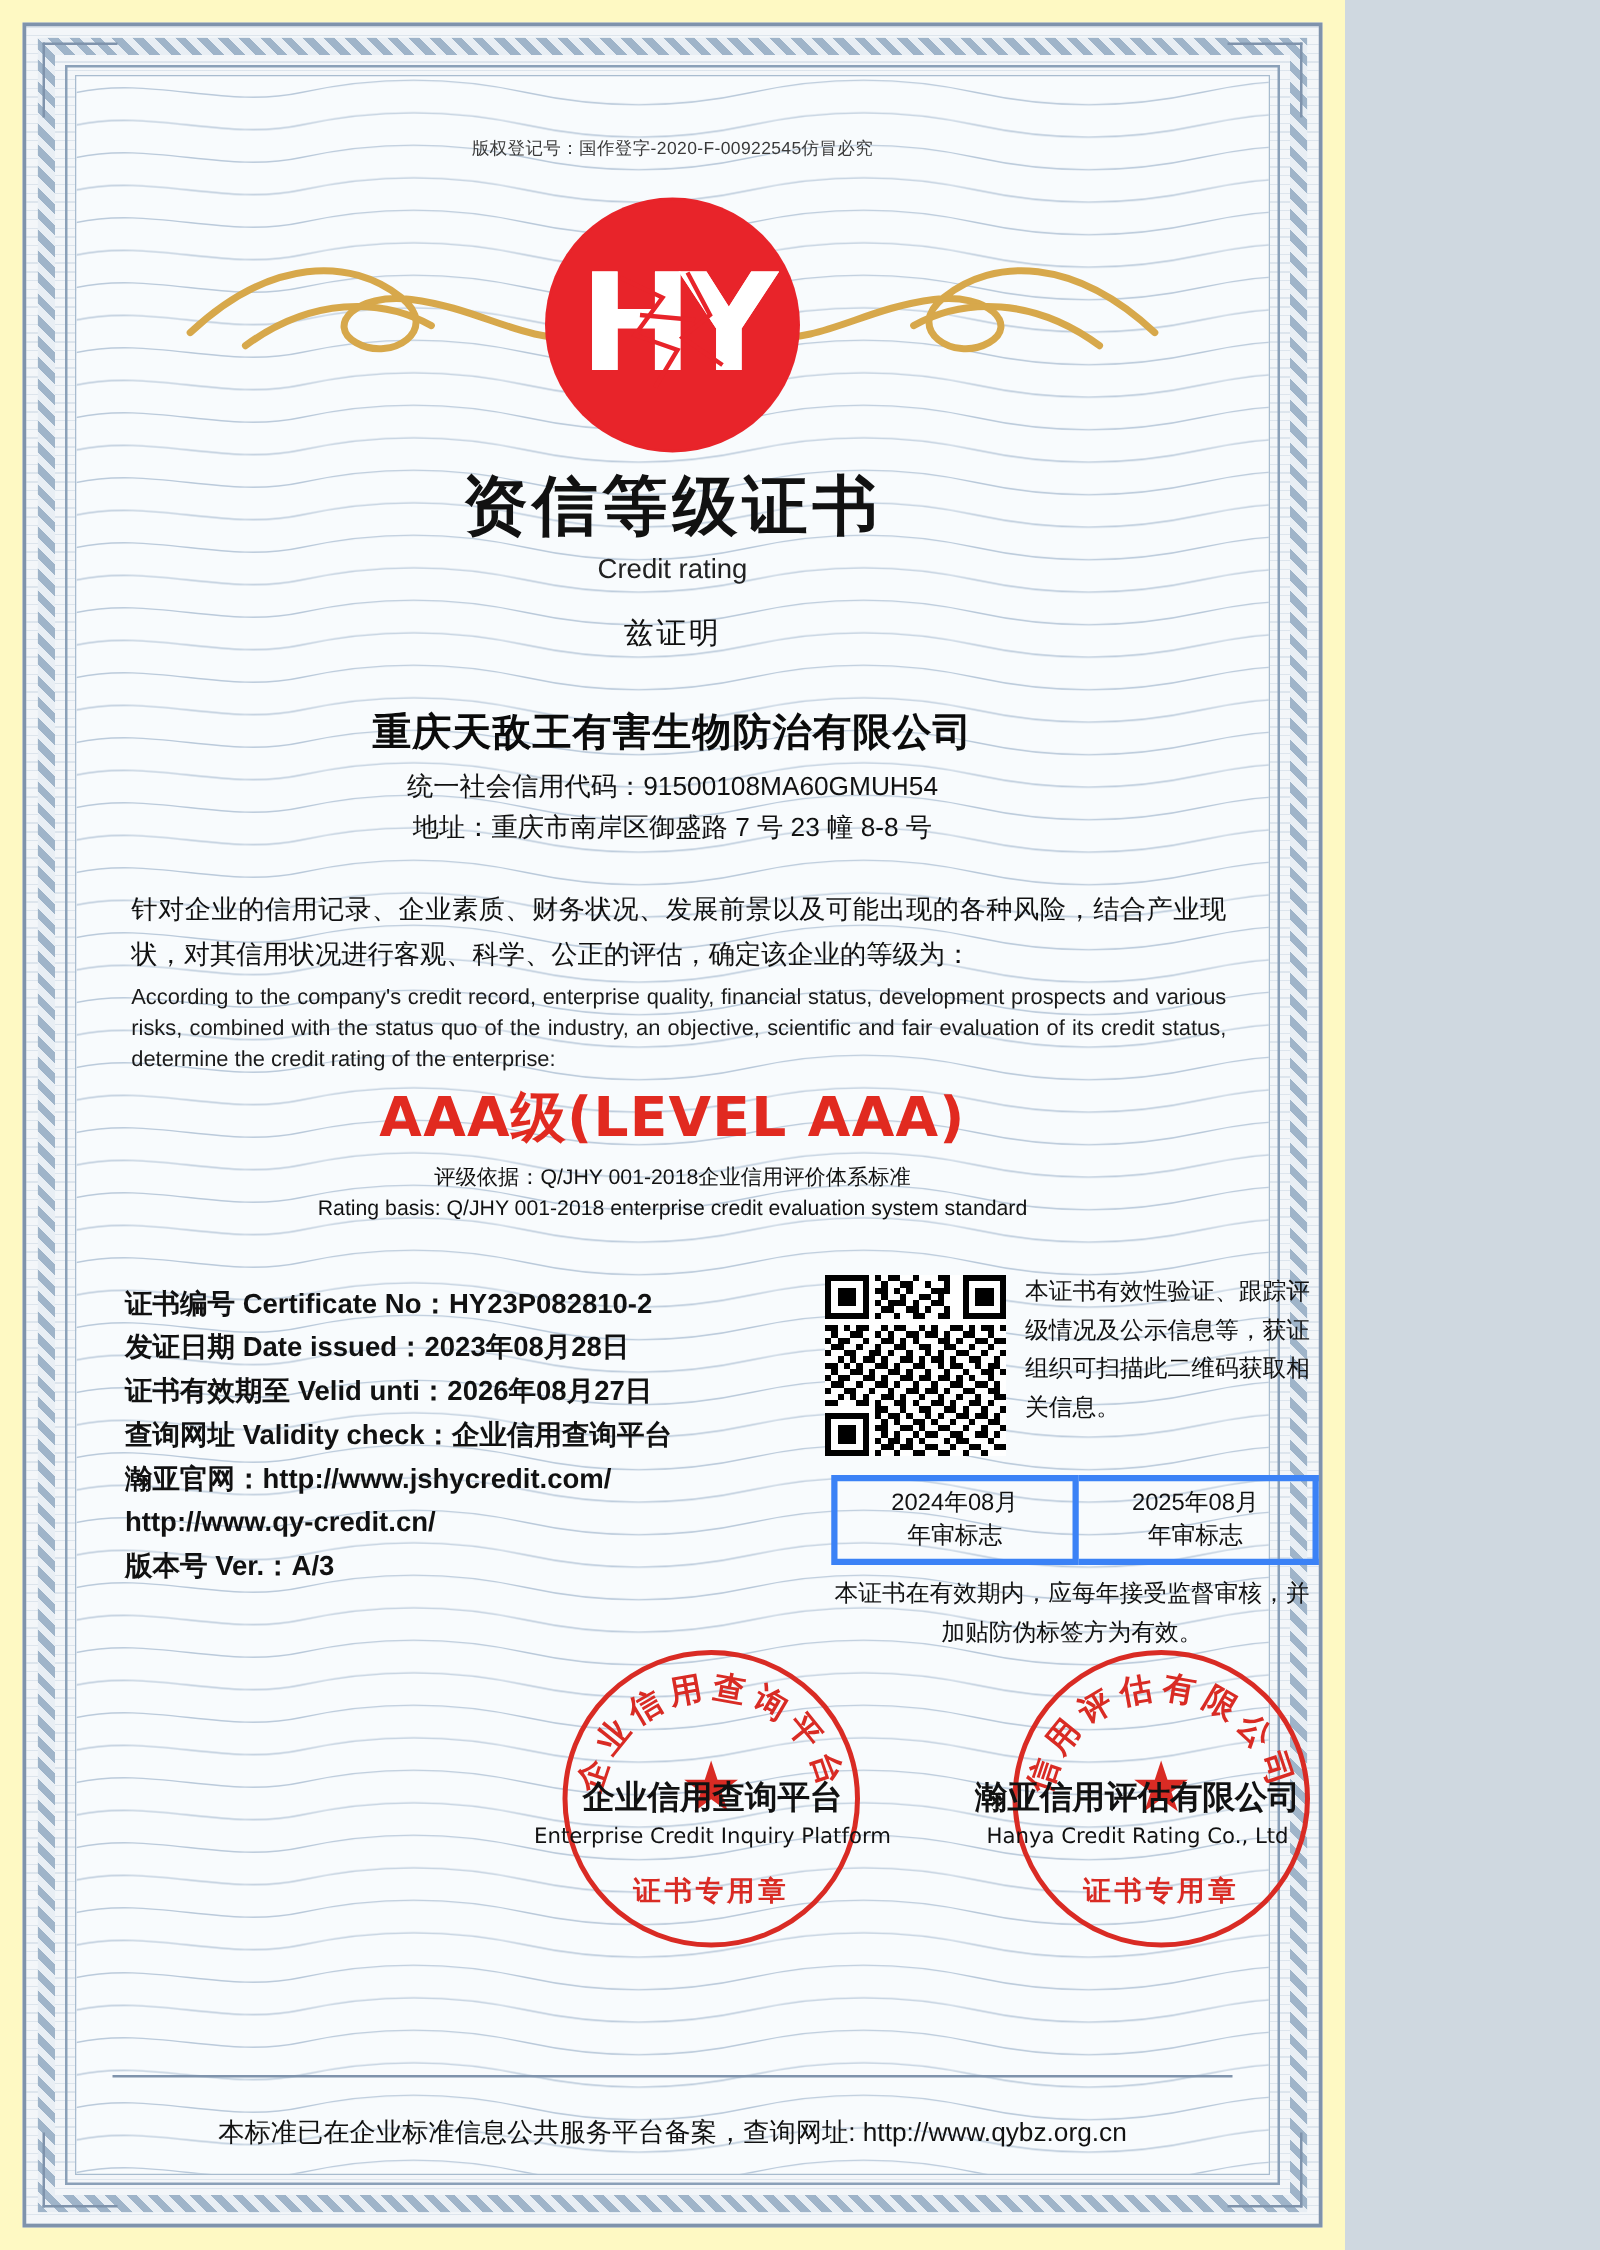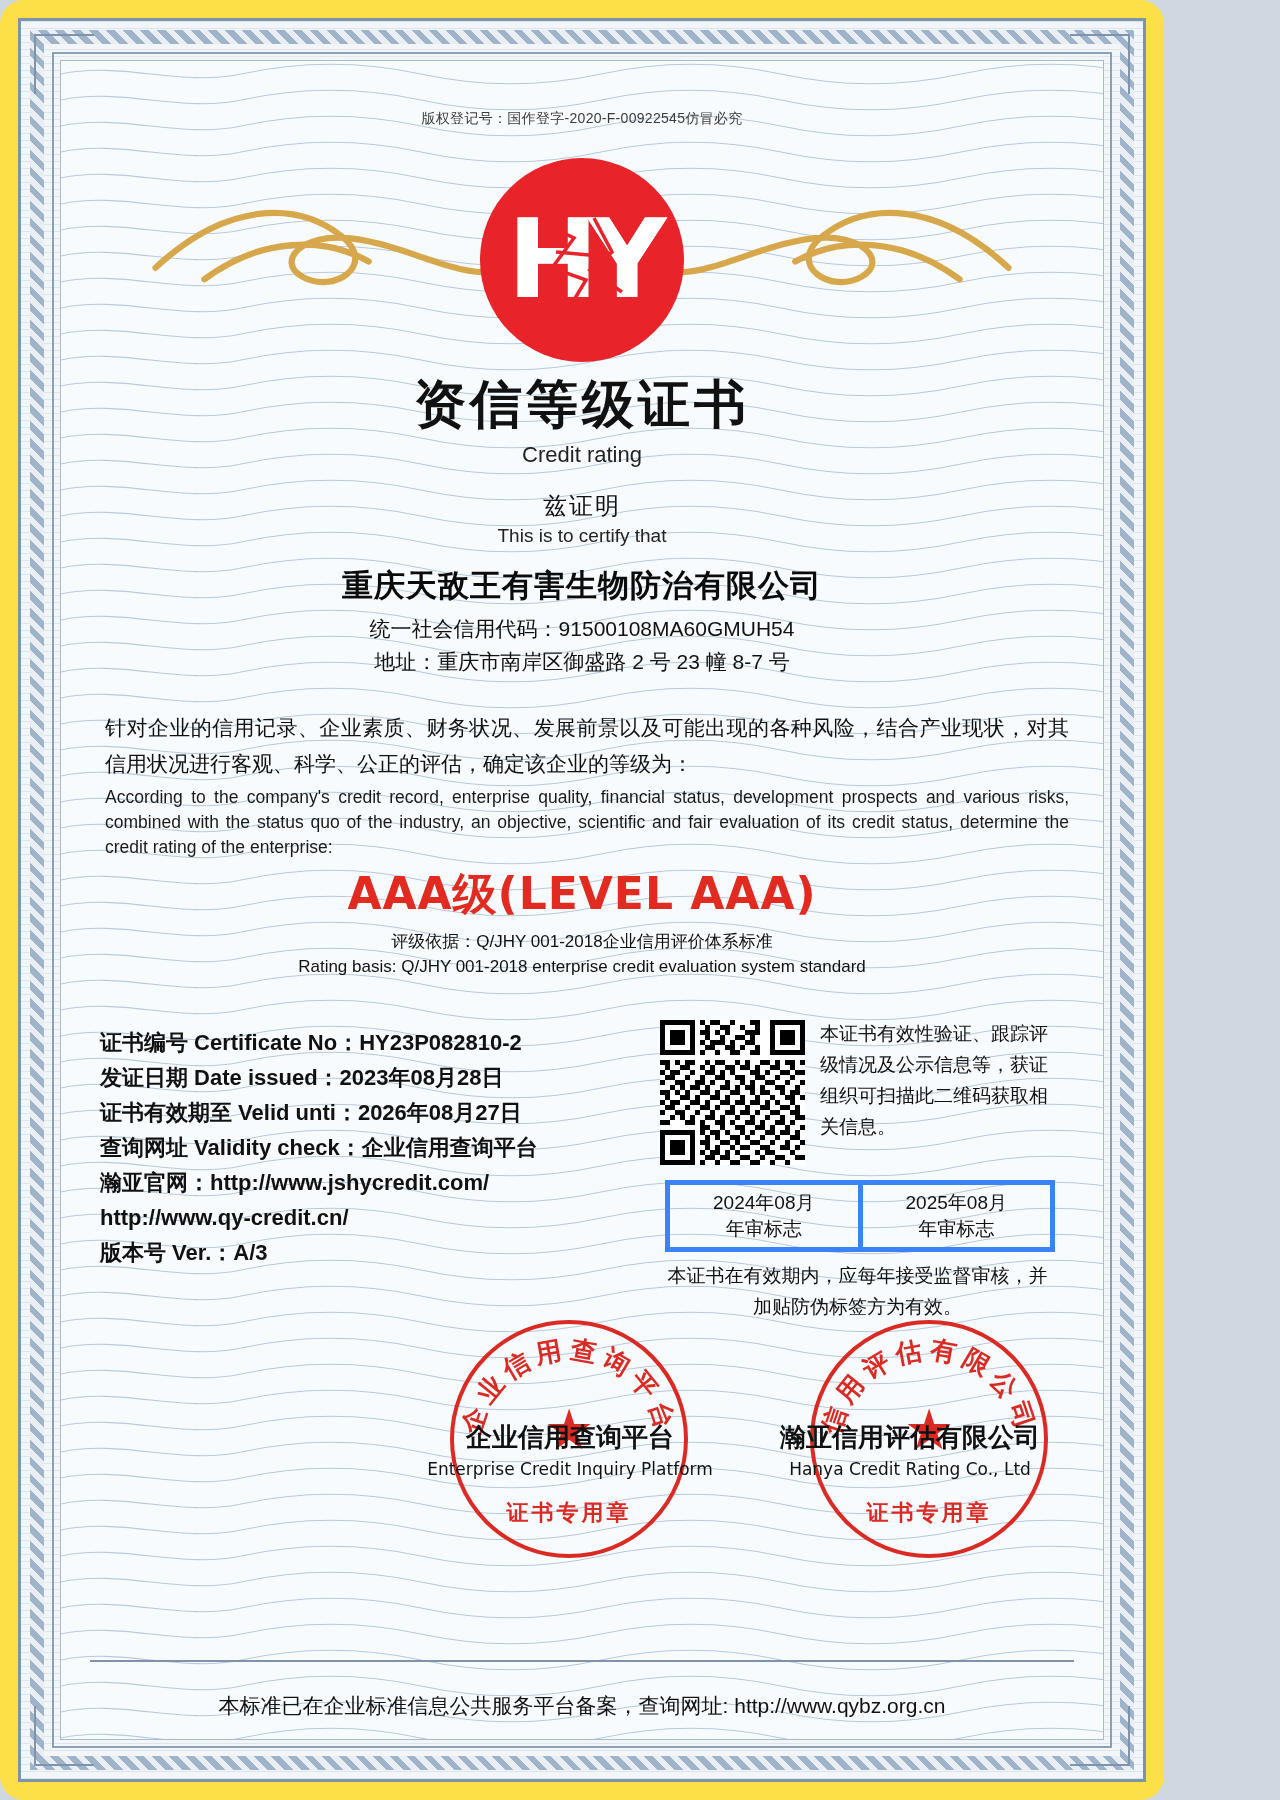--- a/index.html
+++ b/index.html
@@ -4,23 +4,22 @@
 <style>
   html,body{margin:0;padding:0;}
   body{
     width:1280px;height:1800px;
     background:#cfd8e0;
     font-family:"Liberation Sans", sans-serif;
     overflow:hidden;
   }
   .page{
     position:relative;
-    width:1164px;height:1800px;
-    background:#fde047;
-    border-radius:24px;
+    width:1076px;height:1800px;
+    background:#fef9c3;
   }
   
   .border-outer{
     position:absolute;left:18px;top:18px;right:18px;bottom:18px;
     border:3px solid #7f93ac;
     background:
       repeating-linear-gradient(0deg, rgba(120,150,180,.18) 0px, rgba(120,150,180,.18) 1px, transparent 1px, transparent 7px),
       #f3f6f9;
   }
   .border-mid{
@@ -248,25 +247,24 @@
           <path d="M112 58 L 130 92 L 108 110 L 140 132"></path>
           <path d="M74 92 L 118 96"></path>
         </g>
       </svg>
     </div>
 
     <div class="title-cn">资信等级证书</div>
     <div class="title-en">Credit rating</div>
 
     <div class="certify-cn">兹证明</div>
-    <div class="certify-en">This is to certify that</div>
 
     <div class="company">重庆天敌王有害生物防治有限公司</div>
     <div class="code">统一社会信用代码：91500108MA60GMUH54</div>
-    <div class="addr">地址：重庆市南岸区御盛路 2 号 23 幢 8-7 号</div>
+    <div class="addr">地址：重庆市南岸区御盛路 7 号 23 幢 8-8 号</div>
 
     <div class="body-cn">针对企业的信用记录、企业素质、财务状况、发展前景以及可能出现的各种风险，结合产业现状，对其信用状况进行客观、科学、公正的评估，确定该企业的等级为：</div>
     <div class="body-en">According to the company's credit record, enterprise quality, financial status, development prospects and various risks, combined with the status quo of the industry, an objective, scientific and fair evaluation of its credit status, determine the credit rating of the enterprise:</div>
 
     <div class="level">AAA级(LEVEL AAA)</div>
     <div class="basis-cn">评级依据：Q/JHY 001-2018企业信用评价体系标准</div>
     <div class="basis-en">Rating basis: Q/JHY 001-2018 enterprise credit evaluation system standard</div>
 
     <div class="details">
       <div class="line">证书编号 Certificate No：HY23P082810-2</div>

